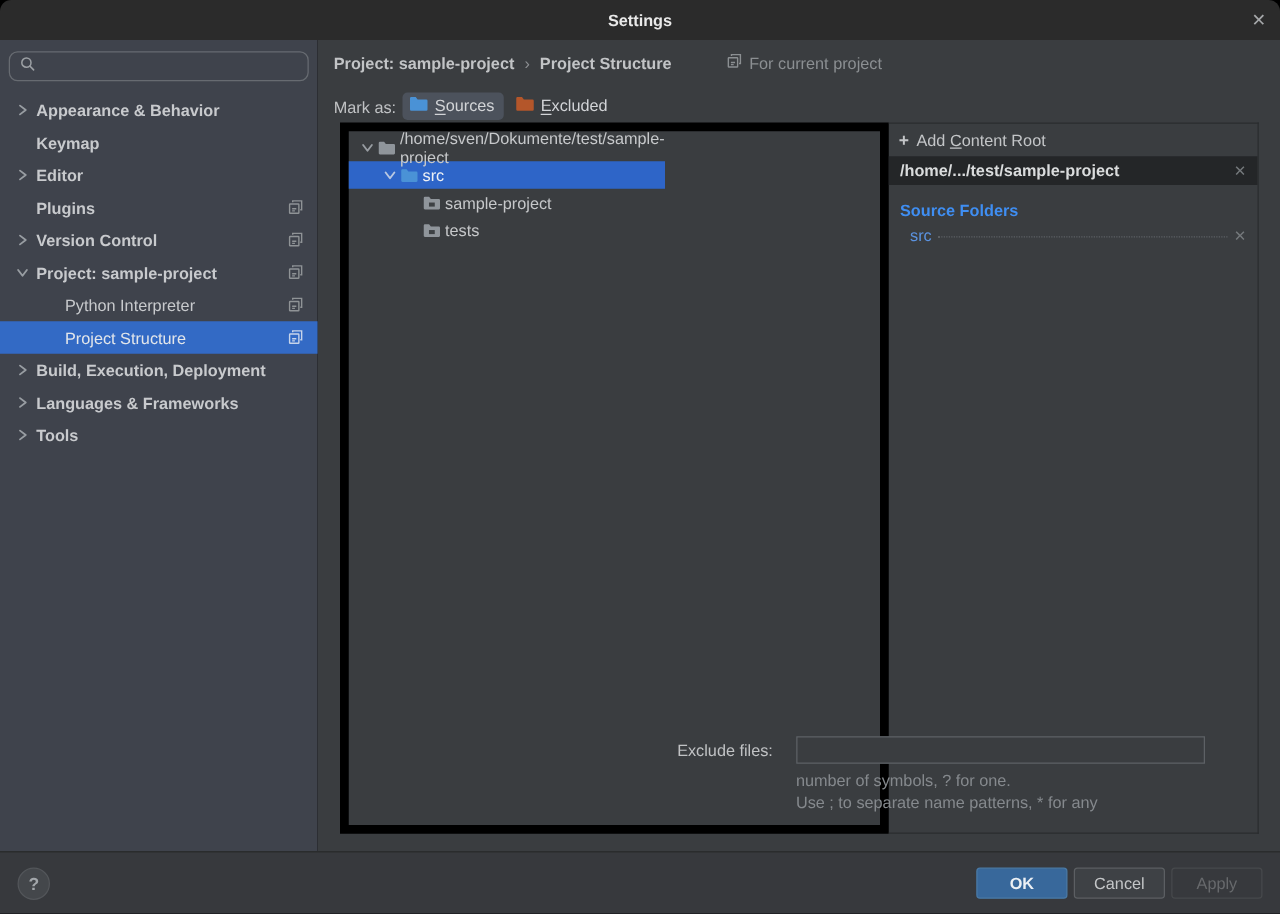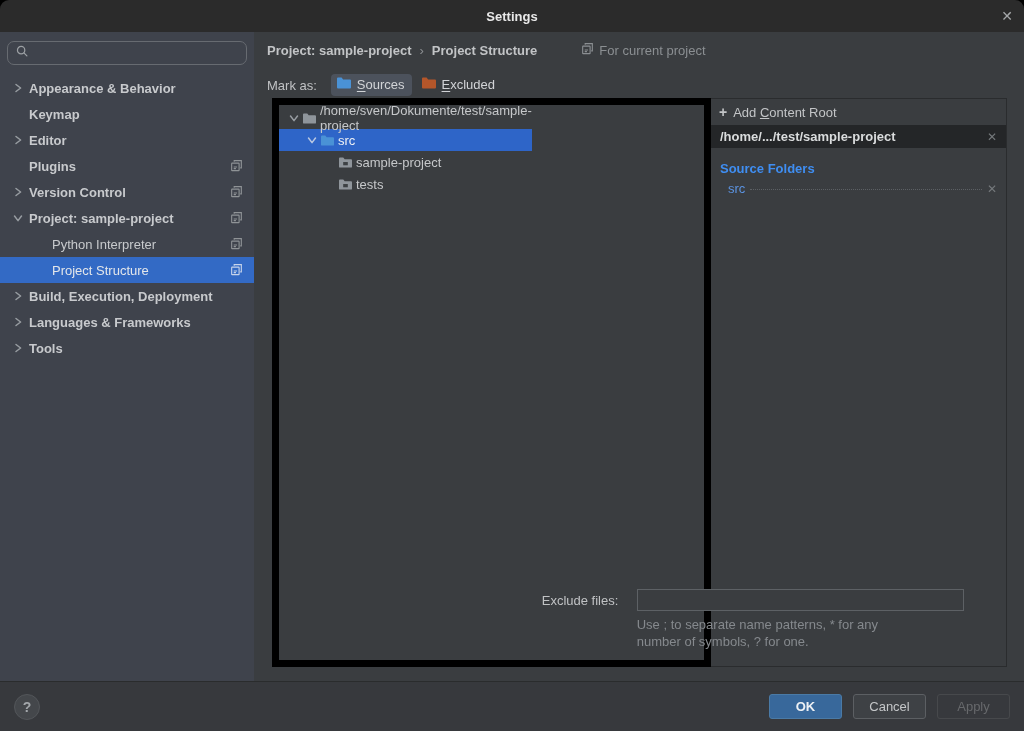--- a/index.html
+++ b/index.html
@@ -32,21 +32,21 @@
   .nav-item.selected { background:#336ac5; color:#e3e6ea; }
   .nav-gear { position:absolute; right:11px; top:6px; }
 
   
   .main { flex:1; background:#3a3d40; display:flex; flex-direction:column; min-width:0; }
   .breadcrumb-row { margin:7px 14px 0 13px; height:22px; display:flex; align-items:center; gap:8px; }
   .crumb { color:#c2c4c6; font-weight:bold; font-size:13px; }
   .crumb-sep { color:#8b8e91; font-size:13px; }
   .context-note { margin-left:36px; color:#8b8f92; font-size:13px; display:flex; align-items:center; gap:5px; }
   .markas-row { margin:11px 0 0 13px; height:26px; display:flex; align-items:center; gap:4px; }
-  .markas-label { color:#c0c2c4; font-size:13px; margin-right:10px; }
+  .markas-label { color:#c0c2c4; font-size:13px; margin-right:1px; }
   .chip { display:flex; align-items:center; gap:5px; padding:2px 7px 3px 5px; border-radius:4px;
           font-size:13px; color:#d2d4d7; cursor:pointer; }
   .chip.active { background:#4c525c; }
   .chip u { text-underline-offset:2px; }
 
   
   .panels { flex:1; display:flex; margin:0 17px 14px 18px; min-height:0; }
   .tree-panel { width:439px; flex:0 0 439px; border:7px solid #000000; display:flex; flex-direction:row; }
   .tree { padding-top:2px; }
   .tree-row { height:22px; display:flex; align-items:center; font-size:13px; color:#c6c8ca; cursor:pointer; }
@@ -71,21 +71,21 @@
   .sf-title { margin:13px 0 5px 9px; color:#3f8ef2; font-weight:bold; font-size:13px; }
   .sf-row { display:flex; align-items:baseline; margin:0 9px 0 17px; color:#5b93e1; font-size:13px; }
   .sf-leader { flex:1; border-bottom:1px dotted #5c6064; margin:0 5px; transform:translateY(-3px); }
 
   
   .footer { height:50px; flex:0 0 50px; background:#37393d; border-top:1px solid #2a2c2d;
             display:flex; align-items:center; padding:0 14px; }
   .help-btn { width:26px; height:26px; border-radius:50%; background:#44474b; border:1px solid #53565a;
               color:#a3a7ab; display:flex; align-items:center; justify-content:center; font-size:14px;
               font-weight:bold; cursor:pointer; }
-  .buttons { margin-left:auto; display:flex; gap:11px; }
+  .buttons { margin-left:auto; display:flex; gap:5px; }
   .btn { min-width:73px; height:25px; border-radius:3px; font-size:13px; display:flex; align-items:center;
          justify-content:center; padding:0 12px; cursor:pointer; font-family:inherit; }
   .btn-ok { background:#38689b; border:1px solid #4a7aa6; color:#ecf0f4; font-weight:bold; }
   .btn-cancel { background:#3e4145; border:1px solid #5c5f63; color:#c4c6c8; }
   .btn-apply { background:transparent; border:1px solid #47494c; color:#67696c; }
 </style>
 </head>
 <body>
 
 <div class="window">
@@ -291,22 +291,22 @@
                 </span>
                 <span>tests</span>
               </div>
             </div>
           <div class="exclude-section">
             <div class="exclude-row">
               <span class="exclude-label">Exclude files:</span>
               <input class="exclude-input" type="text" value="" style="">
             </div>
             <div class="hint">
+              <div>number of symbols, ? for one.</div>
               <div>Use ; to separate name patterns, * for any</div>
-              <div>number of symbols, ? for one.</div>
             </div>
           </div>
         </div>
 
         <div class="right-panel">
           <div class="add-root-row">
             <span class="plus">+</span>
             <span>Add <u>C</u>ontent Root</span>
           </div>
           <div class="content-root-row">

